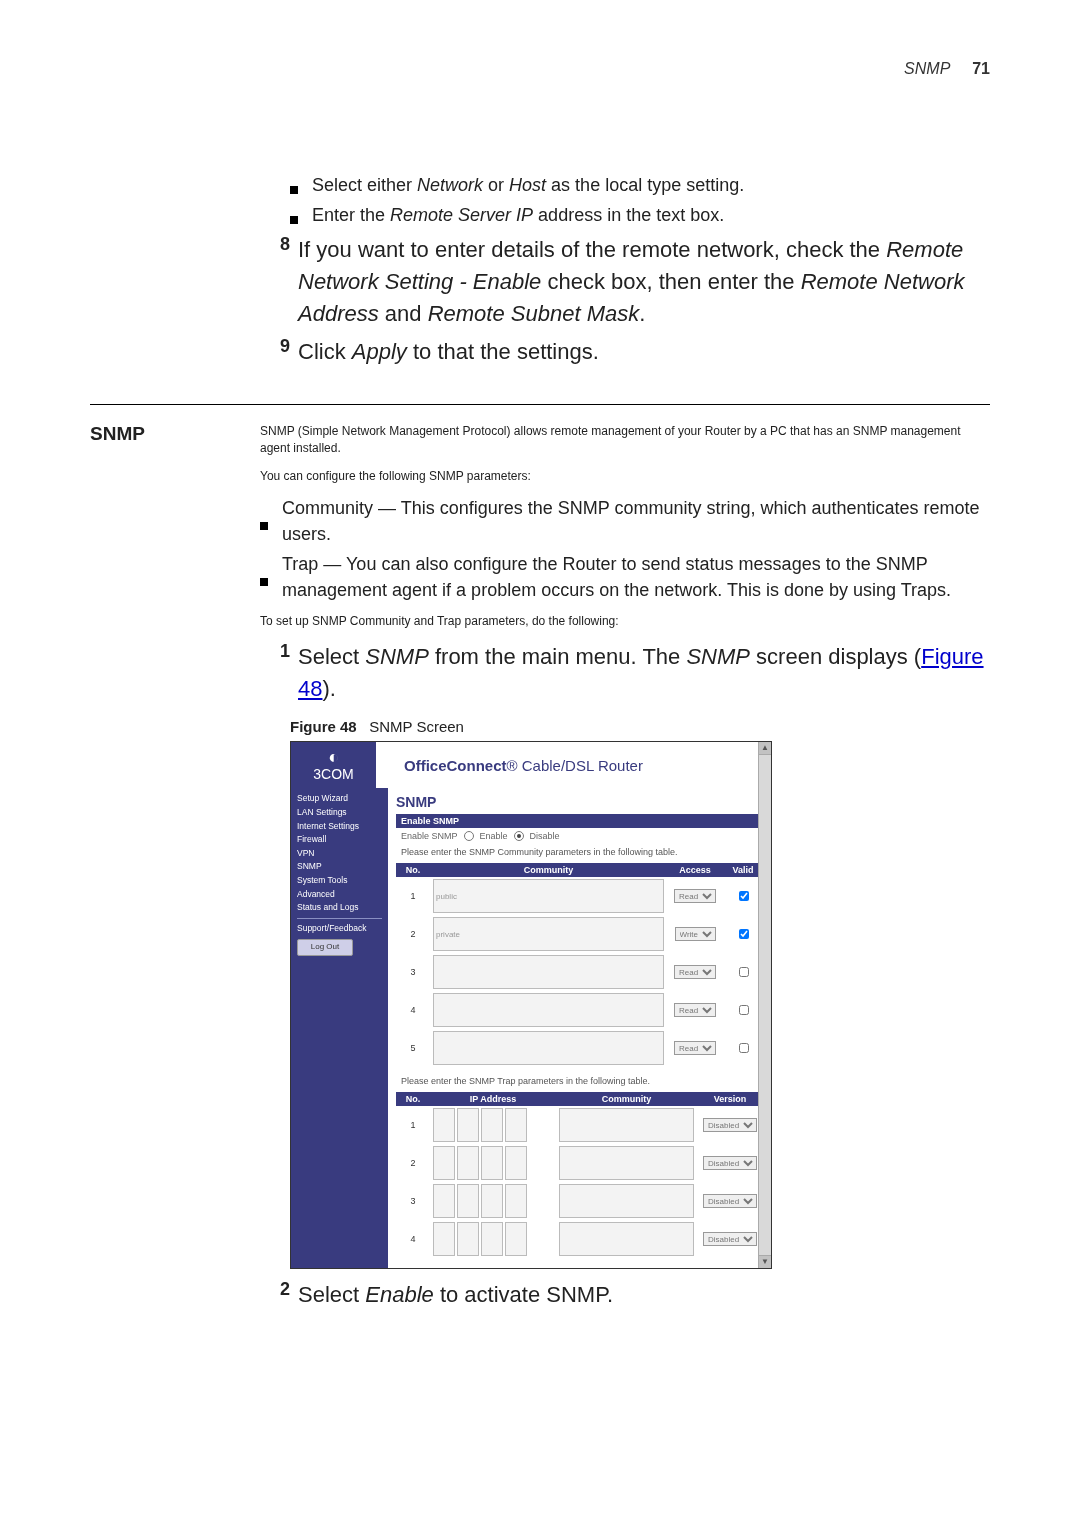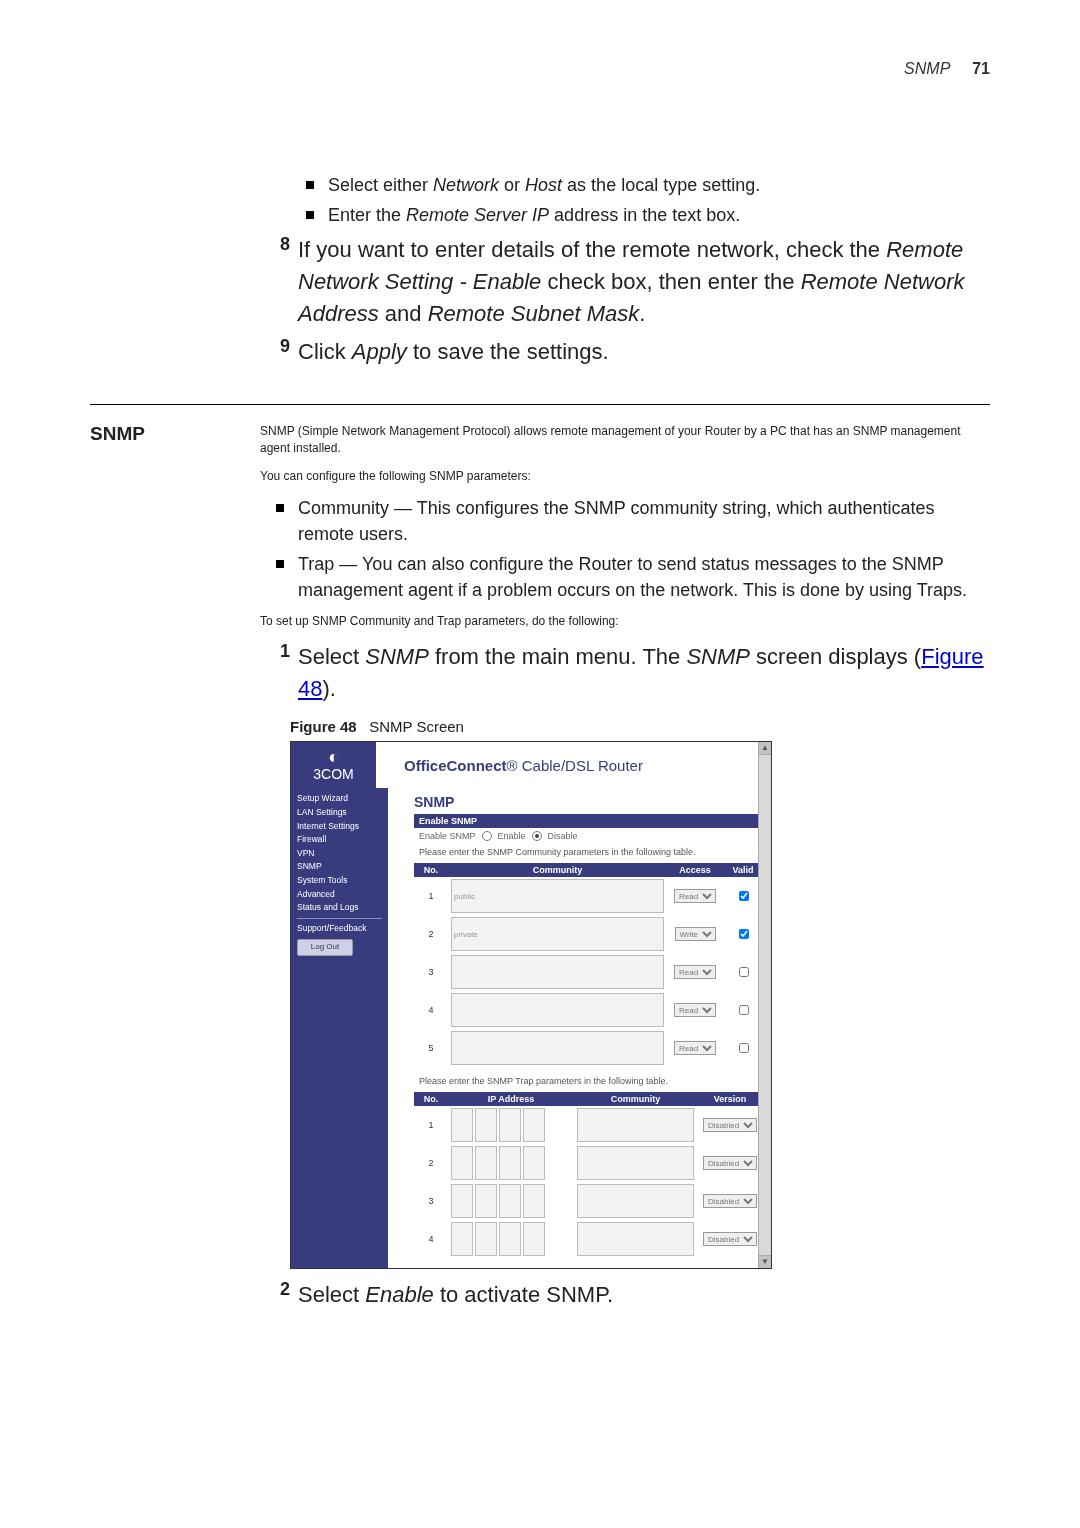--- a/index.html
+++ b/index.html
@@ -6,39 +6,39 @@
   .page{width:1080px;height:1528px;position:relative;box-sizing:border-box;padding:60px 90px 90px 90px;}
   .hdr{text-align:right;font-size:16px;font-style:italic;color:#333;margin-bottom:90px;}
   .hdr .pnum{font-style:normal;font-weight:bold;margin-left:18px;}
   .col{display:flex;}
   .lcol{width:170px;flex:0 0 170px;}
   .rcol{flex:1;}
   .stepblock{display:flex;align-items:flex-start;margin:6px 0;}
   .stepnum{width:30px;flex:0 0 30px;text-align:right;font-weight:bold;font-size:18px;padding-right:8px;}
   .stepbody{flex:1;font-size:22px;line-height:1.45;}
   .bullets{margin-left:30px;}
-  .bul{display:flex;align-items:flex-start;margin:4px 16px;}
+  .bul{display:flex;align-items:center;margin:4px 0;}
   .bul .sq{width:8px;height:8px;background:#000;margin:9px 14px 0 0;flex:0 0 8px;}
   .bul .txt{flex:1;font-size:18px;line-height:1.45;}
   .it{font-style:italic;}
   .hr{border:none;border-top:1.5px solid #000;margin:30px 0 18px 0;}
   .sectlabel{font-weight:bold;font-size:19px;}
   .para{font-size:12px;line-height:1.45;margin:10px 0;}
   .figcap{font-size:15px;margin:14px 0 6px 0;}
   .figcap b{font-weight:bold;}
   .lnk{color:#0000cc;text-decoration:underline;}
   
   .shot{width:480px;border:1px solid #333;font-family:Tahoma,Arial,sans-serif;font-size:10px;color:#333;background:#fff;position:relative;}
   .shot .top{display:flex;align-items:center;background:#fff;}
   .shot .logo{width:85px;background:#393b7f;color:#fff;text-align:center;padding:6px 0;}
   .shot .logo .globe{font-size:18px;line-height:1;}
   .shot .logo .brand{font-size:14px;font-family:Arial,sans-serif;}
   .shot .title{flex:1;font-size:15px;color:#393b7f;padding-left:28px;}
   .shot .title b{font-weight:bold;}
-  .shot .body{display:flex;gap:18px;}
+  .shot .body{display:flex;}
   .shot .nav{width:85px;background:#393b7f;color:#fff;padding:4px 6px 10px 6px;font-size:8.5px;line-height:1.6;}
   .shot .nav .ni{white-space:nowrap;}
   .shot .nav .sep{border-top:1px solid #8a8fc2;margin:3px 0;}
   .shot .nav .btn{display:block;background:#cfcfe8;color:#333;border:1px solid #999;border-radius:2px;padding:1px 4px;font-size:8px;margin-top:4px;text-align:center;width:46px;}
   .shot .ct{flex:1;padding:4px 8px 10px 8px;}
   .shot .ct .h{font-weight:bold;font-size:14px;color:#393b7f;margin:2px 0 4px 0;}
   .shot .ct .bar{background:#393b7f;color:#fff;font-size:9px;font-weight:bold;padding:2px 5px;}
   .shot .ct .row{display:flex;align-items:center;gap:6px;font-size:9px;color:#666;padding:3px 5px;}
   .shot .ct .radio{width:8px;height:8px;border:1px solid #777;border-radius:50%;display:inline-block;}
   .shot .ct .radio.on::after{content:"";display:block;width:4px;height:4px;margin:2px;background:#444;border-radius:50%;}
@@ -84,21 +84,21 @@
 
       <div class="stepblock">
         <div class="stepnum">8</div>
         <div class="stepbody">
           <span>If you want to enter details of the remote network, check the </span><span class="it">Remote Network Setting - Enable</span><span> check box, then enter the </span><span class="it">Remote Network Address</span><span> and </span><span class="it">Remote Subnet Mask</span><span>.</span>
         </div>
       </div>
       <div class="stepblock">
         <div class="stepnum">9</div>
         <div class="stepbody">
-          <span>Click </span><span class="it">Apply</span><span> to save the settings.</span>
+          <span>Click </span><span class="it">Apply</span><span> to that the settings.</span>
         </div>
       </div>
     </div>
   </div>
 
   <hr class="hr">
 
   <div class="col">
     <div class="lcol">
       <div class="sectlabel">SNMP</div>

